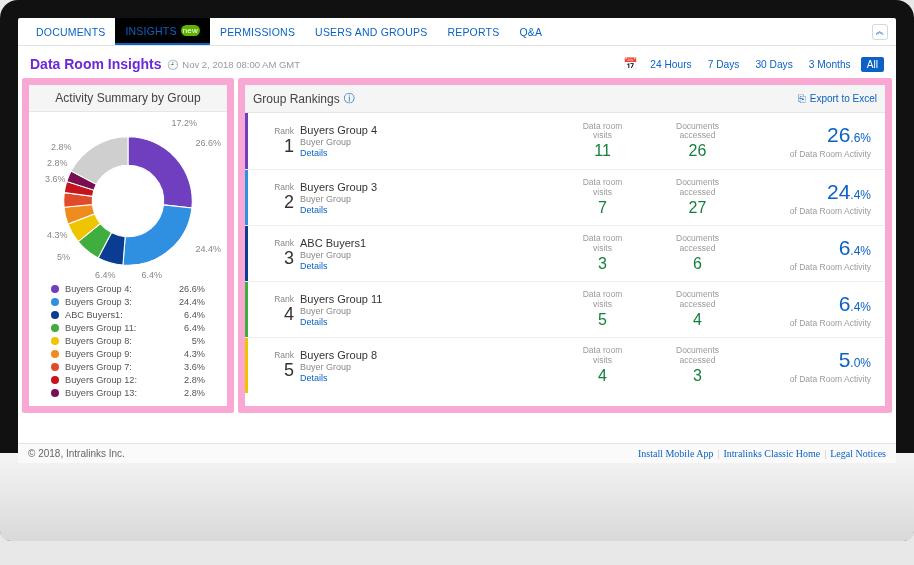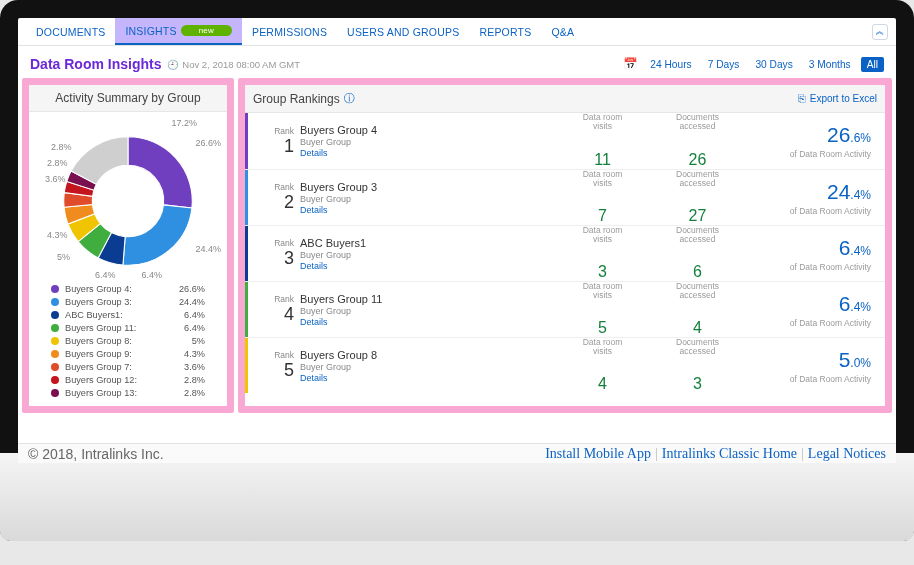--- a/index.html
+++ b/index.html
@@ -13,22 +13,22 @@
     background:linear-gradient(#f5f5f5,#d9d9d9);
     border-bottom-left-radius:10px;border-bottom-right-radius:10px;
   }
   .screen{
     position:relative;z-index:2;background:#fff;height:445px;border-radius:2px;overflow:hidden;
     font-size:10.3px;color:#333;
   }
   
   .tabs{display:flex;align-items:center;height:28px;border-bottom:1px solid #e2e2e2;padding:0 8px;}
   .tab{color:#0b62c4;padding:0 10px;height:100%;display:flex;align-items:center;gap:4px;font-size:10.5px;letter-spacing:.2px;cursor:pointer;}
-  .tab.active{background:#c4b5fd;border-bottom:2px solid #0b62c4;}
-  .badge-new{background:#5fb200;color:#fff;border-radius:8px;font-size:8px;padding:1px 18px;}
+  .tab.active{background:#000000;border-bottom:2px solid #0b62c4;}
+  .badge-new{background:#5fb200;color:#fff;border-radius:8px;font-size:8px;padding:1px 2px;}
   .collapse-btn{margin-left:auto;width:16px;height:16px;border:1px solid #cfd8e6;border-radius:3px;color:#0b62c4;display:flex;align-items:center;justify-content:center;font-size:9px;cursor:pointer;}
   
   .title-row{display:flex;align-items:center;padding:10px 12px 6px;}
   .page-title{font-size:14px;font-weight:700;color:#6d28d9;}
   .timestamp{color:#9a9a9a;font-size:9.5px;margin-left:6px;display:flex;align-items:center;gap:3px;}
   .range-filters{margin-left:auto;display:flex;align-items:center;gap:4px;font-size:10.2px;}
   .range-item{color:#0b62c4;padding:2px 6px;cursor:pointer;border-radius:2px;}
   .range-item.selected{background:#0b62c4;color:#fff;}
   .cal-icon{color:#0b62c4;font-size:12px;margin-right:2px;}
   
@@ -54,30 +54,30 @@
   .rank-row{display:flex;align-items:stretch;border-top:1px solid #eee;min-height:56px;}
   .rank-row:first-child{border-top:none;}
   .rank-accent{width:3px;}
   .rank-cell{width:46px;display:flex;flex-direction:column;justify-content:center;align-items:flex-end;padding-left:6px;}
   .rank-label{font-size:8.5px;color:#888;}
   .rank-num{font-size:18px;color:#333;font-weight:400;}
   .name-cell{flex:1;display:flex;flex-direction:column;justify-content:center;gap:1px;padding-left:6px;}
   .grp-name{font-size:11px;color:#333;}
   .grp-sub{font-size:9px;color:#888;}
   .details{font-size:9px;color:#0b62c4;cursor:pointer;}
-  .metric-cell{width:95px;text-align:center;display:flex;flex-direction:column;justify-content:space-between;}
+  .metric-cell{width:95px;text-align:center;display:flex;flex-direction:column;justify-content:center;}
   .metric-label{font-size:8.5px;color:#9a9a9a;line-height:1.1;}
   .metric-val{font-size:16px;color:#15803d;margin-top:2px;}
   .pct-cell{width:140px;text-align:right;display:flex;flex-direction:column;justify-content:center;padding-right:14px;}
   .pct-main{color:#0b62c4;font-weight:400;}
   .pct-main .big{font-size:21px;}
   .pct-main .sm{font-size:12px;}
   .pct-sub{font-size:8.5px;color:#9a9a9a;margin-top:2px;}
   
-  .footer{position:absolute;bottom:0;left:0;right:0;height:20px;border-top:1px solid #e2e2e2;background:#fafafa;display:flex;align-items:center;padding:0 10px;font-size:14px;color:#666;margin-top:32px;}
+  .footer{position:absolute;bottom:0;left:0;right:0;height:20px;border-top:1px solid #e2e2e2;background:#fafafa;display:flex;align-items:center;padding:0 10px;font-size:10px;color:#666;margin-top:32px;}
   .footer-links{margin-left:auto;color:#0b62c4;display:flex;gap:4px;font-family:Liberation Serif, serif;}
   .footer-sep{color:#bbb;}
 </style>
 </head>
 <body>
 
 <div class="monitor-frame">
   <div class="screen">
 
     <div class="tabs">

